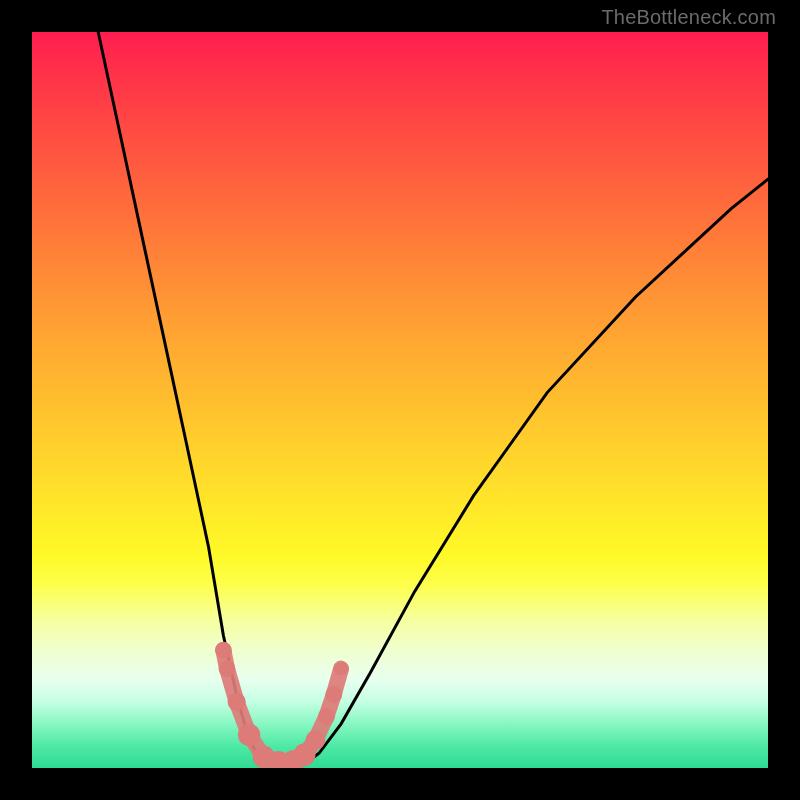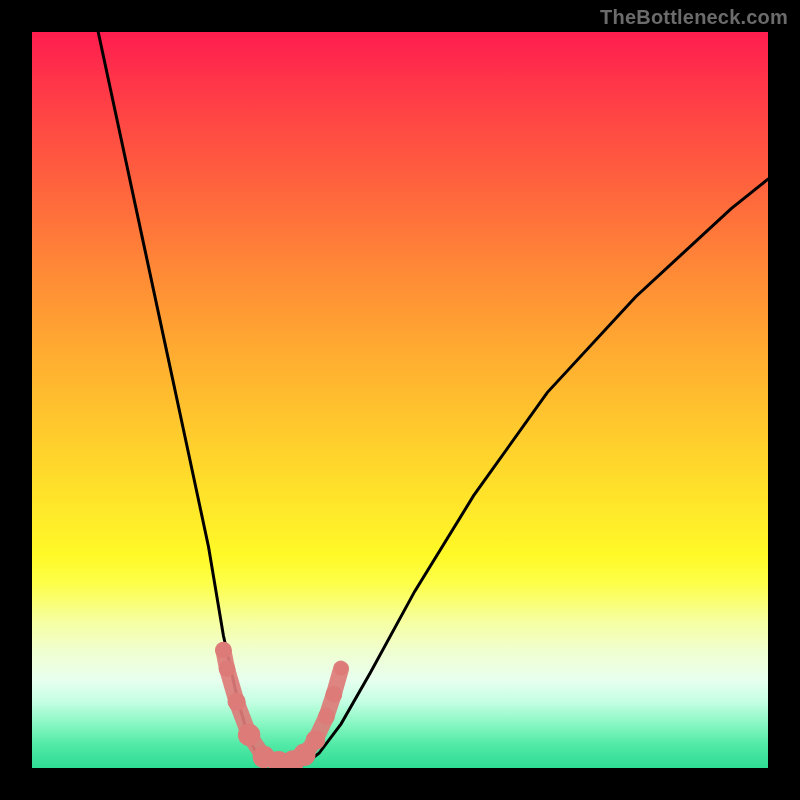--- a/index.html
+++ b/index.html
@@ -46,24 +46,24 @@
       #e8ffef 88%,
       #c4ffe3 91%,
       #88f7c2 94%,
       #4fe9a5 97%,
       #2edb93 100%
     );
   }
   .watermark {
     position: absolute;
     top: 6px;
-    right: 12px;
+    right: 24px;
     color: #6b6b6b;
     font-size: 20px;
-    font-weight: 700;
+    font-weight: 400;
     letter-spacing: 0.2px;
     user-select: none;
   }
   svg.curve {
     position: absolute;
     inset: 0;
     width: 736px;
     height: 736px;
   }
 </style>

